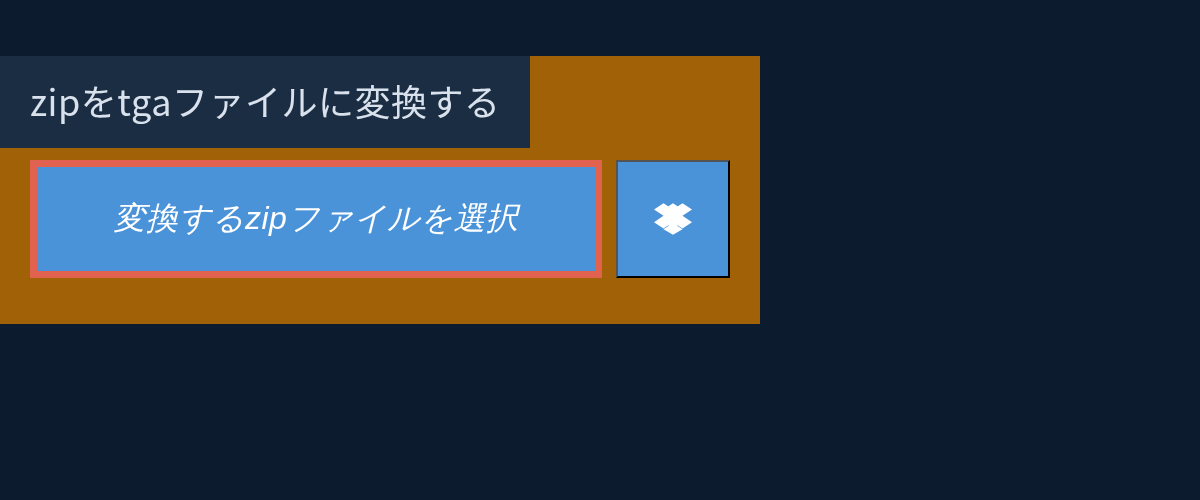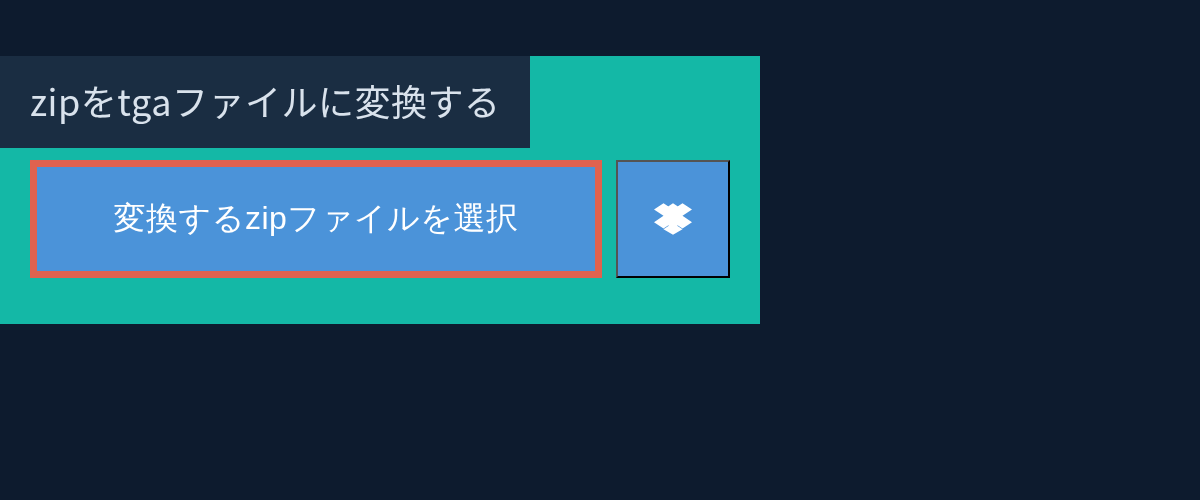--- a/index.html
+++ b/index.html
@@ -8,21 +8,21 @@
       box-sizing: border-box;
     }
     body {
       background-color: #0d1b2e;
       font-family: -apple-system, BlinkMacSystemFont, "Segoe UI", "Hiragino Sans", "Noto Sans CJK JP", sans-serif;
       width: 1200px;
       height: 500px;
       overflow: hidden;
     }
     .panel {
-      background-color: #14b8a6;
+      background-color: #a16207;
       width: 760px;
       margin-left: 0;
       margin-top: 56px;
       padding: 0;
     }
     .title-wrap {
       display: inline-block;
       background-color: #1a2d42;
       padding: 18px 30px 22px 30px;
     }
@@ -46,20 +46,21 @@
       font-weight: 400;
       padding: 30px 42px;
       cursor: pointer;
       text-align: center;
       flex: 0 0 auto;
       width: 572px;
       display: flex;
       align-items: flex-start;
       justify-content: center;
       letter-spacing: 0.5px;
+      font-style: italic;
     }
     .dropbox-button {
       background-color: #4b93d9;
       width: 116px;
       display: flex;
       align-items: center;
       justify-content: center;
       cursor: pointer;
     }
     .dropbox-icon {

